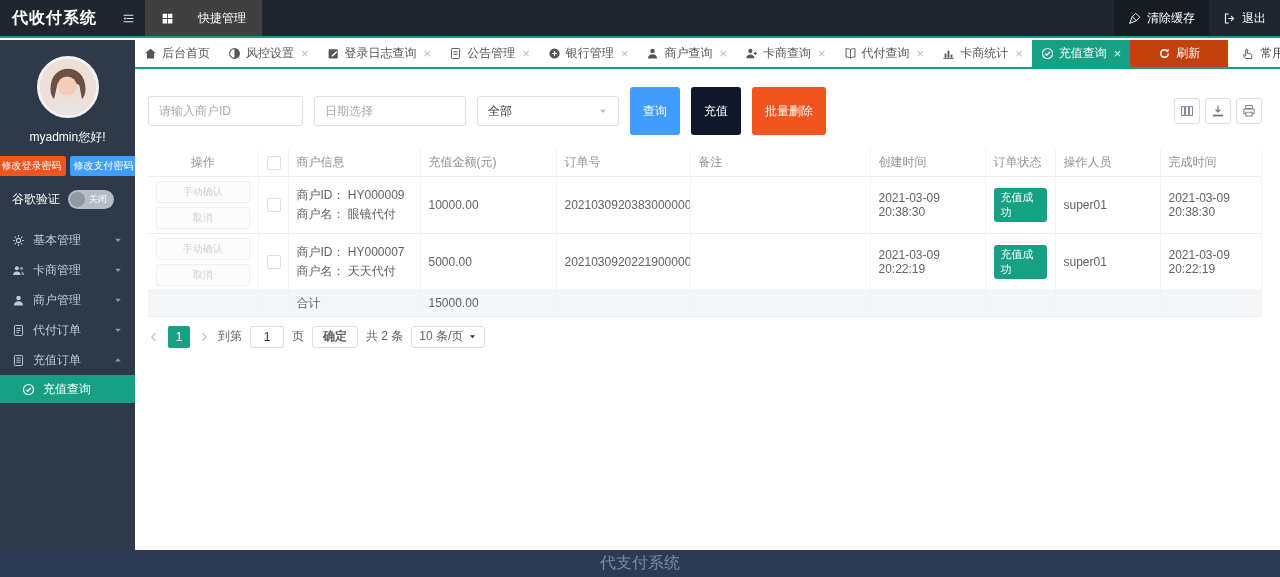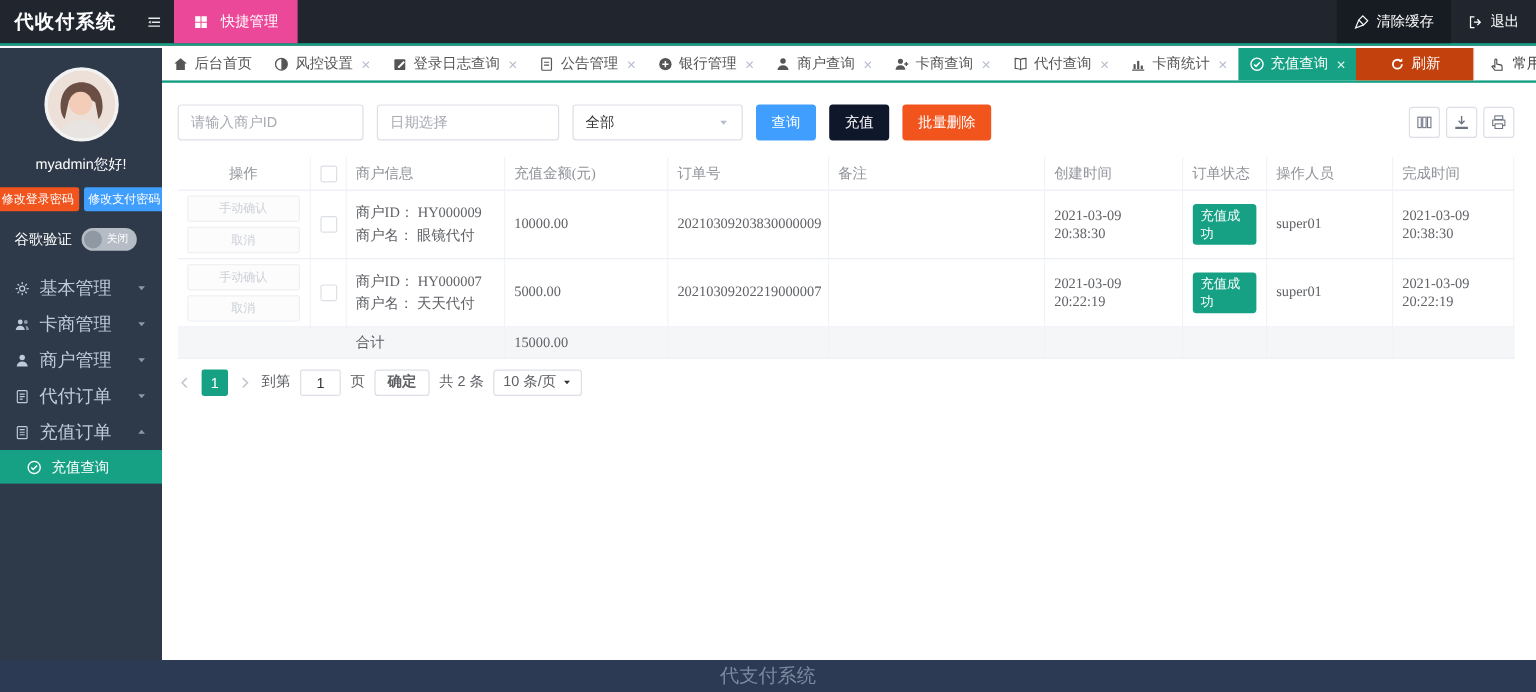--- a/index.html
+++ b/index.html
@@ -8,21 +8,21 @@
 
   [data-icon]{ display:inline-block; width:13px; height:13px; flex:0 0 auto; }
   [data-icon] svg{ width:100%; height:100%; display:block; }
 
   
   .topbar{ position:absolute; left:0; top:0; width:1280px; height:38px;
     background:#21262e; border-bottom:2px solid #16a185; display:flex; align-items:stretch; color:#fff; }
   .logo{ width:112px; display:flex; align-items:center; padding-left:12px;
     font-size:16px; font-weight:bold; letter-spacing:1px; }
   .hamburger{ display:flex; align-items:center; padding:0 10px; color:#e8eaed; cursor:pointer; }
-  .quick-tab{ background:#ec4899; display:flex; align-items:center; gap:10px; padding:0 16px; font-size:12px; }
+  .quick-tab{ background:#404040; display:flex; align-items:center; gap:24px; padding:0 16px; font-size:12px; }
   .top-spacer{ flex:1; }
   .top-action{ display:flex; align-items:center; gap:6px; padding:0 14px; font-size:12px; cursor:pointer; }
   .top-action.dark{ background:#171c23; }
 
   
   .sidebar{ position:absolute; left:0; top:40px; width:135px; height:510px;
     background:#2e3949; color:#bfcbd9; }
   .avatar-wrap{ text-align:center; padding-top:16px; }
   .avatar{ width:62px; height:62px; border-radius:50%; display:inline-block;
     border:3px solid #f2f2f2; overflow:hidden; background:#e9dcd4; }
@@ -31,21 +31,21 @@
   .pwd-btn{ border:none; color:#fff; font-size:10px; padding:3px 4px; border-radius:2px; cursor:pointer;
     font-family:inherit; white-space:nowrap; }
   .pwd-btn.red{ background:#f2541d; }
   .pwd-btn.blue{ background:#409eff; }
   .gauth{ display:flex; align-items:center; gap:8px; padding:14px 10px 6px 12px; color:#fff; }
   .switch{ width:46px; height:19px; border-radius:10px; background:#b5bcc5; display:flex; align-items:center;
     padding:2px; gap:4px; cursor:pointer; }
   .switch .knob{ width:15px; height:15px; border-radius:50%; background:#8f98a3; }
   .switch .sw-label{ color:#fff; font-size:9px; }
   .menu{ margin-top:10px; }
-  .menu-item{ display:flex; align-items:center; gap:8px; height:30px; padding:0 12px; cursor:pointer; font-size:15px; }
+  .menu-item{ display:flex; align-items:center; gap:8px; height:30px; padding:0 12px; cursor:pointer; font-size:12px; }
   .menu-item .grow{ flex:1; }
   .menu-item .caret{ width:10px; height:10px; color:#8f99a6; }
   .submenu-item{ display:flex; align-items:center; gap:8px; height:28px; padding:0 12px 0 22px;
     background:#16a185; color:#fff; cursor:pointer; }
 
   
   .footer{ position:absolute; left:0; bottom:0; width:1280px; height:27px; background:#2d3a53;
     display:flex; align-items:center; justify-content:center; color:#7c8aa0; font-size:16px; }
 
   
@@ -65,33 +65,33 @@
   
   .filters{ display:flex; align-items:center; gap:11px; padding:18px 18px 0 13px; }
   .f-input{ height:30px; border:1px solid #dcdfe6; border-radius:3px; padding:0 10px; font-size:12px;
     color:#333; font-family:inherit; outline:none; }
   .f-input::placeholder{ color:#a8abb2; }
   .inp-merchant{ width:155px; }
   .inp-date{ width:152px; }
   .f-select{ width:142px; height:30px; border:1px solid #dcdfe6; border-radius:3px; padding:0 10px;
     display:flex; align-items:center; justify-content:space-between; color:#333; cursor:pointer; }
   .f-select .caret{ width:10px; height:10px; color:#b4bccc; }
-  .btn{ height:30px; border:none; border-radius:3px; color:#fff; font-size:12px; padding:0 13px;
+  .btn{ height:48px; border:none; border-radius:3px; color:#fff; font-size:12px; padding:0 13px;
     cursor:pointer; font-family:inherit; }
   .btn.blue{ background:#409eff; }
   .btn.green{ background:#0f172a; }
   .btn.orange{ background:#f2541d; }
   .tool-icons{ margin-left:auto; display:flex; gap:5px; }
   .tool-btn{ width:26px; height:26px; border:1px solid #dcdfe6; border-radius:3px; background:#fff;
     display:flex; align-items:center; justify-content:center; color:#6b7280; cursor:pointer; }
   .tool-btn [data-icon]{ width:14px; height:14px; }
 
   
   .table-wrap{ padding:14px 18px 0 13px; }
-  table{ width:100%; border-collapse:collapse; table-layout:fixed;font-family:Liberation Serif, serif; }
+  table{ width:100%; border-collapse:collapse; table-layout:fixed; }
   th,td{ border-bottom:1px solid #ebeef5; border-right:1px solid #f2f3f5; padding:4px 8px;
     font-size:12px; text-align:left; overflow:hidden; }
   th{ color:#909399; font-weight:normal; height:27px; }
   td{ color:#606266; height:45px; }
   th.c,td.c{ text-align:center; }
   .chk{ display:inline-block; width:14px; height:14px; border:1px solid #dcdfe6; border-radius:2px;
     background:#fff; vertical-align:middle; cursor:pointer; }
   .row-actions{ display:flex; gap:4px; justify-content:center;flex-direction:column; }
   .mini-btn{ border:1px solid #eef0f2; background:#fcfcfd; color:#ccd0d6; font-size:10px;
     padding:3px 5px; border-radius:2px; font-family:inherit; cursor:not-allowed; white-space:nowrap; }

